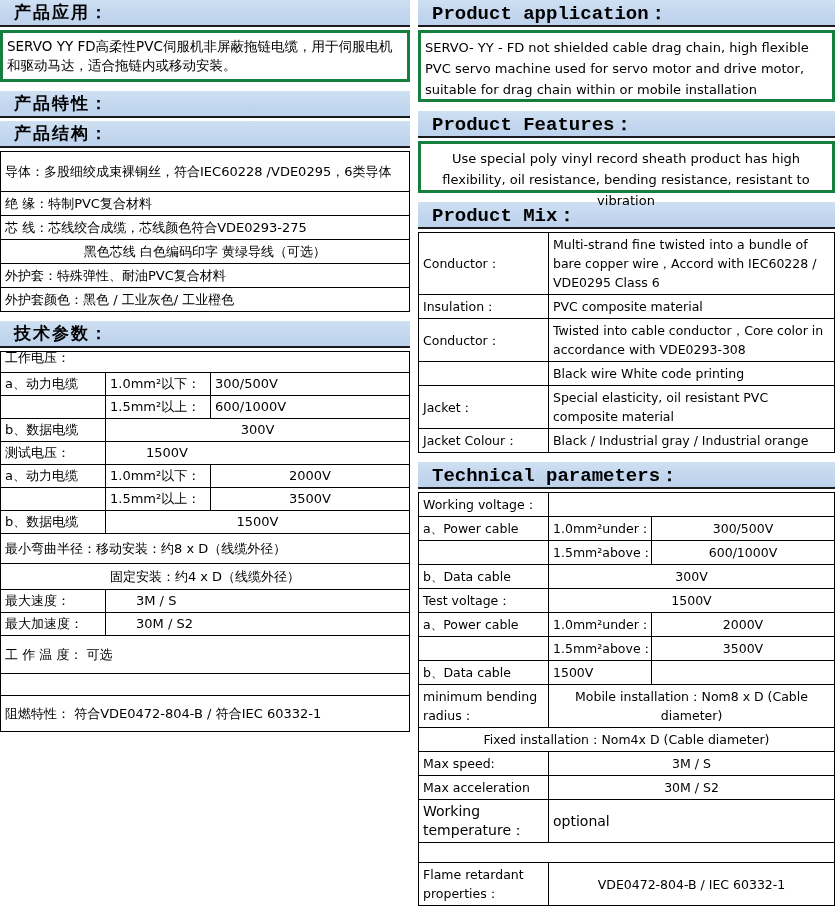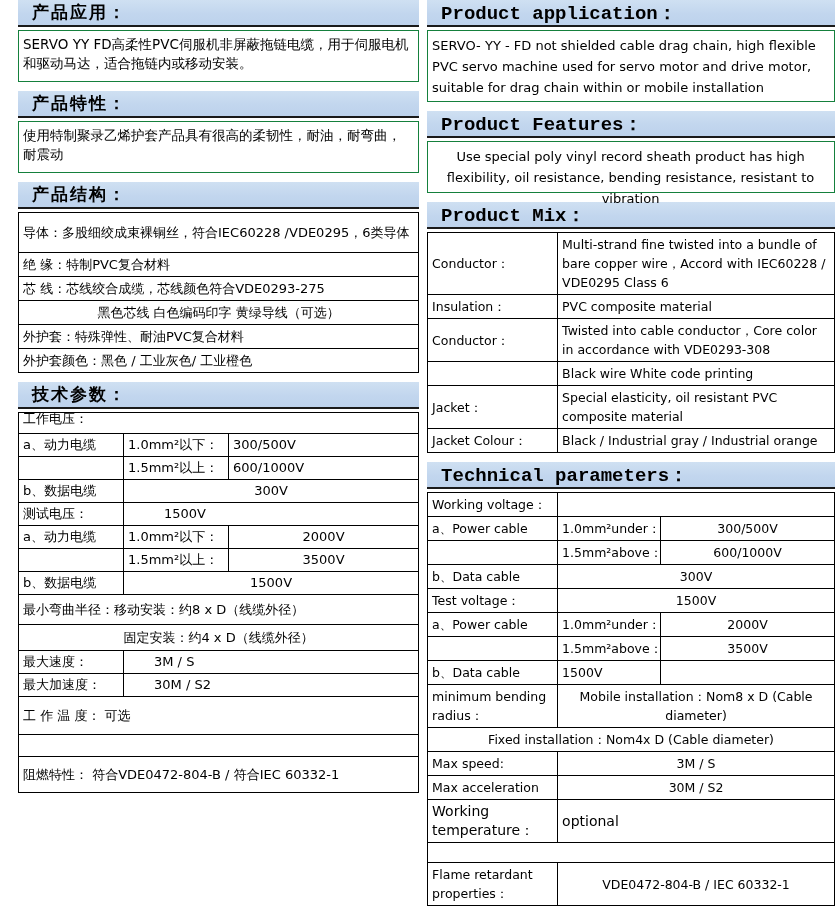--- a/index.html
+++ b/index.html
@@ -8,39 +8,39 @@
     background:#ffffff;
     font-family:"Liberation Sans", sans-serif;
     color:#000;
     overflow:hidden;
   }
   .page{position:relative;width:835px;height:908px;}
 
   
   .cols{display:flex;width:835px;}
   .col{width:410px;}
-  .col.left{padding-left:18px;}
+  .col.left{padding-left:0;}
   .col.right{margin-left:8px;width:417px;}
 
   
   .bar{
     background:linear-gradient(to bottom,#cfe0f2 0%,#c2d6ee 55%,#bdd2ec 100%);
     border-bottom:2px solid #1a1a1a;
     height:27px;
     box-sizing:border-box;
     display:flex;align-items:center;
     padding-left:14px;
     margin-bottom:3px;
   }
   .bar.cn{font-family:"DejaVu Serif", serif;font-weight:bold;font-size:17px;letter-spacing:2px;}
   .bar.en{font-family:Liberation Mono, monospace;font-weight:bold;font-size:19px;letter-spacing:0px;}
 
   
   .box{
-    border:1px solid #15803d;
+    border:3px solid #15803d;
     box-sizing:border-box;
     padding:4px 5px 3px 4px;
     margin-bottom:9px;
   }
   .box.cn{font-family:"DejaVu Sans", sans-serif;font-size:13.5px;line-height:19px;}
   .box.en{font-family:"DejaVu Sans", sans-serif;font-size:13px;line-height:21px;}
 
   .h-applic-cn{height:52px;}
   .h-applic-en{height:72px;}
   .h-feat-cn{height:52px;}
@@ -84,21 +84,20 @@
     <div class="col left">
 
       <div class="bar cn">
         <span>产品应用：</span>
       </div>
       <div class="box cn h-applic-cn">SERVO YY  FD高柔性PVC伺服机非屏蔽拖链电缆，用于伺服电机和驱动马达，适合拖链内或移动安装。</div>
 
       <div class="bar cn">
         <span>产品特性：</span>
       </div>
-      <div class="box cn h-feat-cn">使用特制聚录乙烯护套产品具有很高的柔韧性，耐油，耐弯曲，耐震动</div>
 
       <div class="bar cn">
         <span>产品结构：</span>
       </div>
       <table class="tbl-cn struct-tbl">
         <tbody>
             <tr>
               <td style="height:40px">导体：多股细绞成束裸铜丝，符合IEC60228 /VDE0295，6类导体</td>
             </tr>
         <tr>

